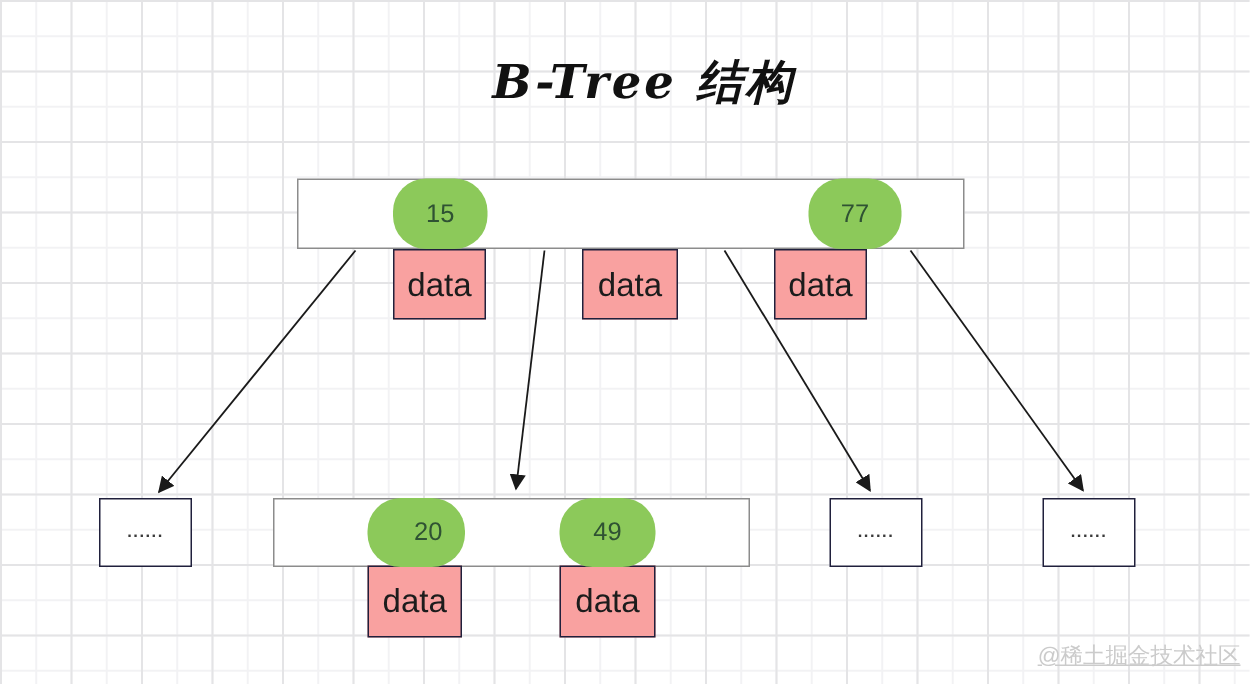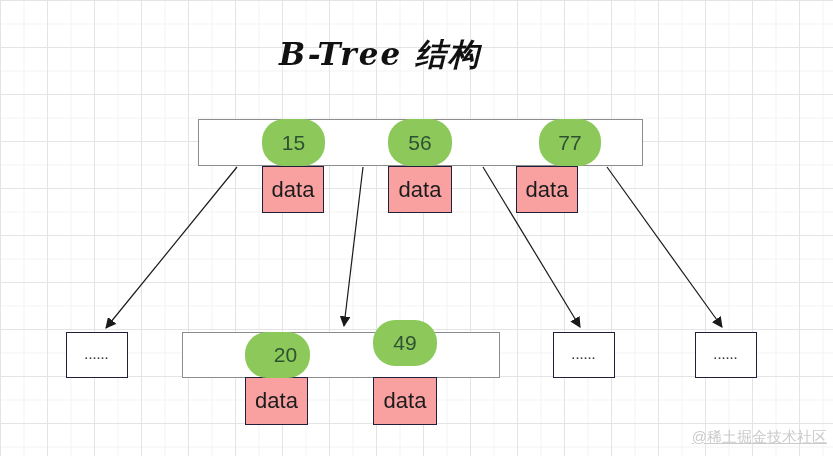--- a/index.html
+++ b/index.html
@@ -15,21 +15,21 @@
       linear-gradient(to right, #e4e4e6 1px, transparent 1px),
       linear-gradient(to bottom, #e4e4e6 1px, transparent 1px),
       linear-gradient(to right, #f2f2f4 1px, transparent 1px),
       linear-gradient(to bottom, #f2f2f4 1px, transparent 1px);
     background-size: 47px 47px, 47px 47px, 23.5px 23.5px, 23.5px 23.5px;
   }
 
   .title {
     position: absolute;
     left: 230px; top: 34px; width: 300px;
-    text-align: center;
+    text-align: right;
     font-family: "DejaVu Serif", serif;
     font-style: italic;
     font-weight: 700;
     font-size: 31px;
     letter-spacing: 2px;
     color: #111111;
   }
 
   .arrow-layer {
     position: absolute;
@@ -41,21 +41,21 @@
     position: absolute;
     background: #ffffff;
     border: 1px solid var(--node-border, #8c8c8c);
     box-sizing: border-box;
   }
 
   .key-cell {
     position: absolute;
     background: var(--key-fill, #8cc95a);
     color: var(--key-text, #2f5233);
-    font-size: 21px;
+    font-size: 17px;
     display: flex;
     align-items: center;
     justify-content: center;
     box-sizing: border-box;
     z-index: 3;
     border-radius: 22px;
   }
 
   .data-box {
     position: absolute;
@@ -101,21 +101,21 @@
   #key-56      { left: 388px; top: 119px; width: 64px; height: 47px; }
   #key-77      { left: 539px; top: 119px; width: 62px; height: 47px; }
   #data-15     { left: 262px; top: 166px; width: 62px; height: 47px; }
   #data-56     { left: 388px; top: 166px; width: 64px; height: 47px; }
   #data-77     { left: 516px; top: 166px; width: 62px; height: 47px; }
 
   
   #child-left      { left: 66px;  top: 332px; }
   #child-mid       { left: 182px; top: 332px; width: 318px; height: 46px; }
   #key-20          { left: 245px; top: 332px; width: 65px; height: 46px; padding-left: 16px; }
-  #key-49          { left: 373px; top: 320px; width: 64px; height: 46px; }
+  #key-49          { left: 373px; top: 332px; width: 64px; height: 46px; }
   #data-20         { left: 245px; top: 377px; width: 63px; height: 48px; }
   #data-49         { left: 373px; top: 377px; width: 64px; height: 48px; }
   #child-right-1   { left: 553px; top: 332px; }
   #child-right-2   { left: 695px; top: 332px; }
 </style>
 </head>
 <body>
 
 <div class="canvas">
 
@@ -128,21 +128,20 @@
       </marker>
     </defs>
     <line x1="237" y1="167" x2="106" y2="328" stroke="#1a1a1a" stroke-width="1.2" marker-end="url(#arrowhead)"></line>
     <line x1="363" y1="167" x2="344" y2="326" stroke="#1a1a1a" stroke-width="1.2" marker-end="url(#arrowhead)"></line>
     <line x1="483" y1="167" x2="580" y2="327" stroke="#1a1a1a" stroke-width="1.2" marker-end="url(#arrowhead)"></line>
     <line x1="607" y1="167" x2="722" y2="327" stroke="#1a1a1a" stroke-width="1.2" marker-end="url(#arrowhead)"></line>
   </svg>
 
   <div class="tree-node" id="root-node"></div>
   <div class="key-cell" id="key-15">15</div>
-  <div class="key-cell" id="key-56">56</div>
   <div class="key-cell" id="key-77">77</div>
   <div class="data-box" id="data-15">data</div>
   <div class="data-box" id="data-56">data</div>
   <div class="data-box" id="data-77">data</div>
 
   <div class="ellipsis-box" id="child-left">......</div>
 
   <div class="tree-node" id="child-mid"></div>
   <div class="key-cell" id="key-20">20</div>
   <div class="key-cell" id="key-49">49</div>

